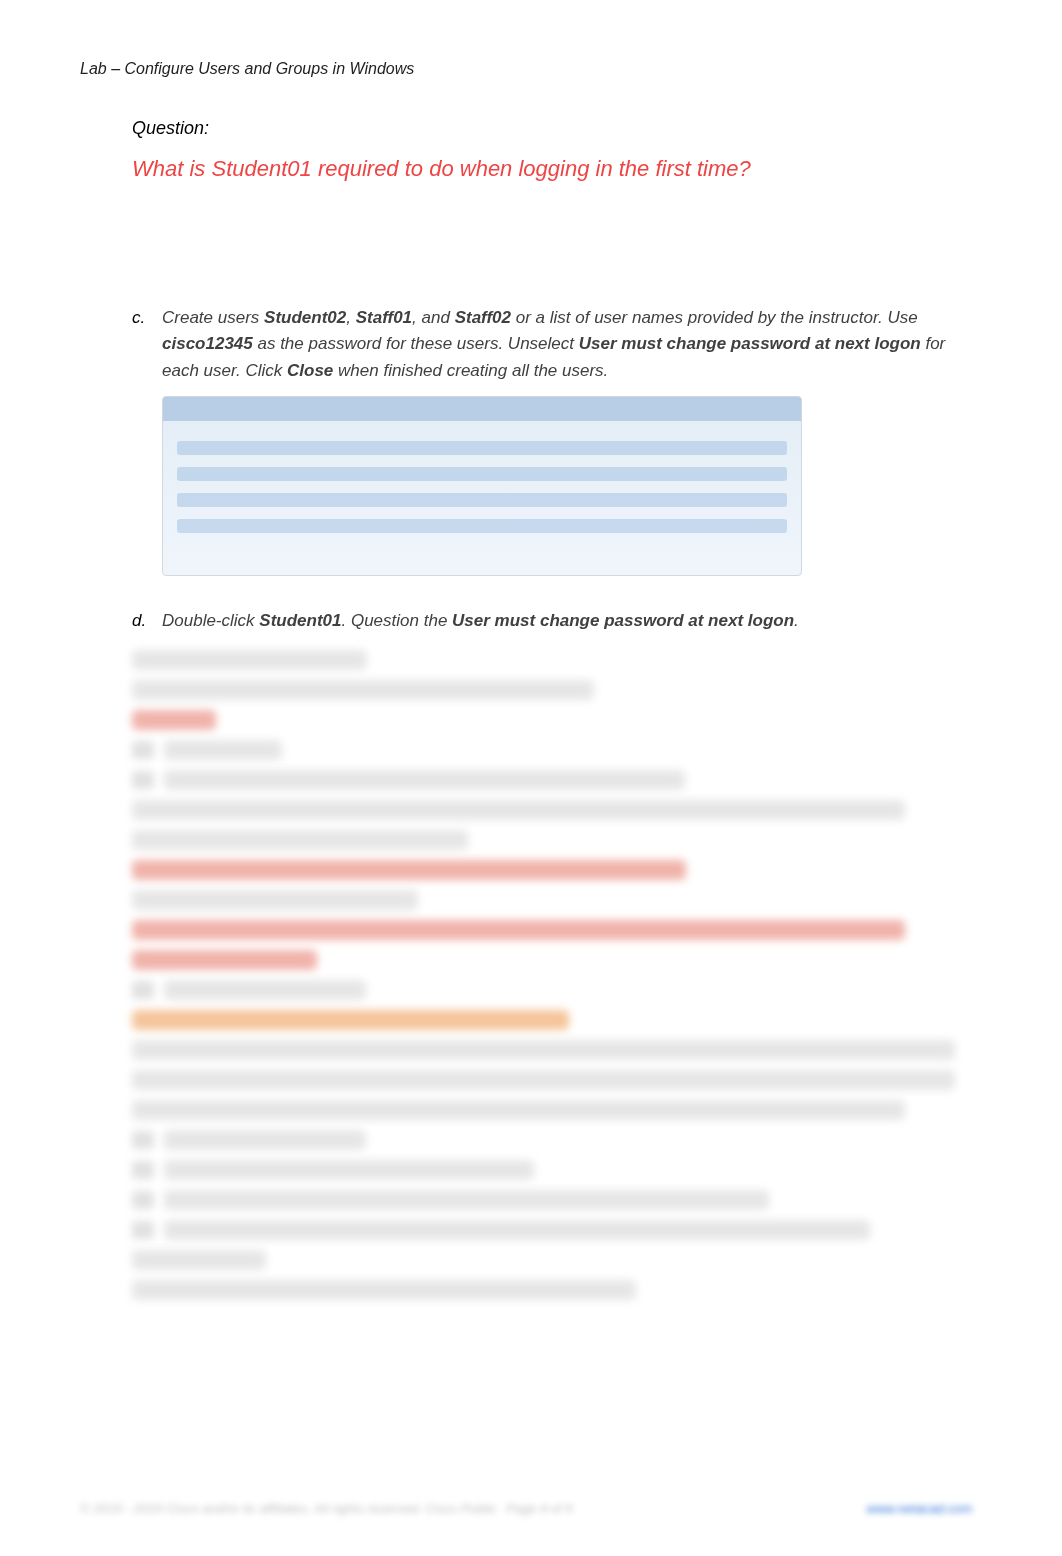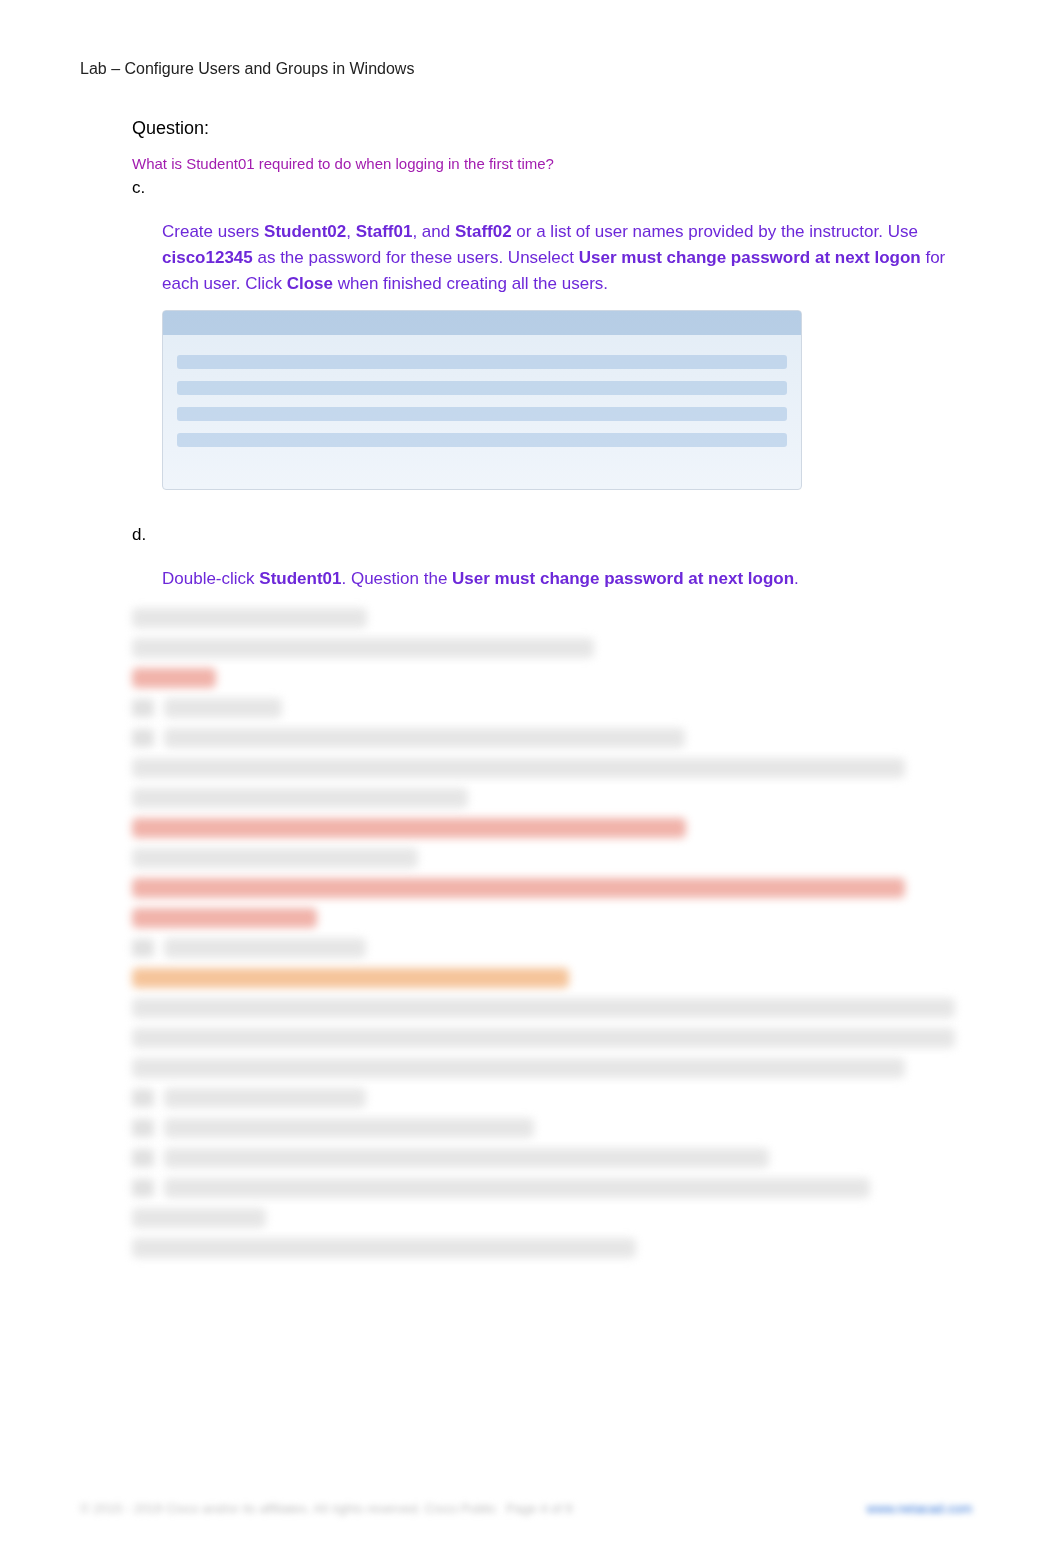--- a/index.html
+++ b/index.html
@@ -1,26 +1,26 @@
 <!DOCTYPE html>
 <html><head>
 <meta charset="utf-8">
 <style>
   * { box-sizing: border-box; margin: 0; padding: 0; }
   html, body { width: 1062px; height: 1556px; background: #ffffff; font-family: Arial, Helvetica, sans-serif; color: #000; }
-  .page { position: relative; width: 1062px; height: 1556px; padding: 60px 90px 40px 80px; }
+  .page { position: relative; width: 1062px; height: 1556px; padding: 60px 90px 40px 80px; font-style: italic; }
   .header { font-size: 16px; color: #222; margin-bottom: 40px; }
   .content { margin-left: 52px; }
-  .q-block { }
+  .q-block { margin-bottom: 120px; }
   .q-label { font-size: 18px; color: #000; margin-bottom: 14px; }
-  .q-text { font-size: 15px; color: #a21caf; line-height: 1.45; }
+  .q-text { font-size: 22px; color: #ef4444; line-height: 1.45; }
   .step-list { list-style: none; }
   .step-item { display: flex; margin-bottom: 10px; font-size: 17px; line-height: 1.55; }
   .step-letter { width: 30px; flex: 0 0 30px; text-align: left; color: #000; }
-  .step-body { flex: 1; color: #6d28d9; margin-top: 44px; }
+  .step-body { flex: 1; color: #404040; }
   .bold { font-weight: 700; }
   .screenshot-placeholder {
     width: 640px; height: 180px; margin: 12px 0 22px 0;
     background: linear-gradient(180deg, #e3edf6 0%, #f0f5fb 100%);
     border: 1px solid #cfd8e3; border-radius: 4px;
     filter: blur(0px);
     position: relative; overflow: hidden;
   }
   .sp-bar { position:absolute; top:0; left:0; right:0; height:24px; background:#2f6fb4; opacity:.25; }
   .sp-row { position:absolute; left:14px; right:14px; height:14px; background:#7faad6; opacity:.35; border-radius:3px; }

